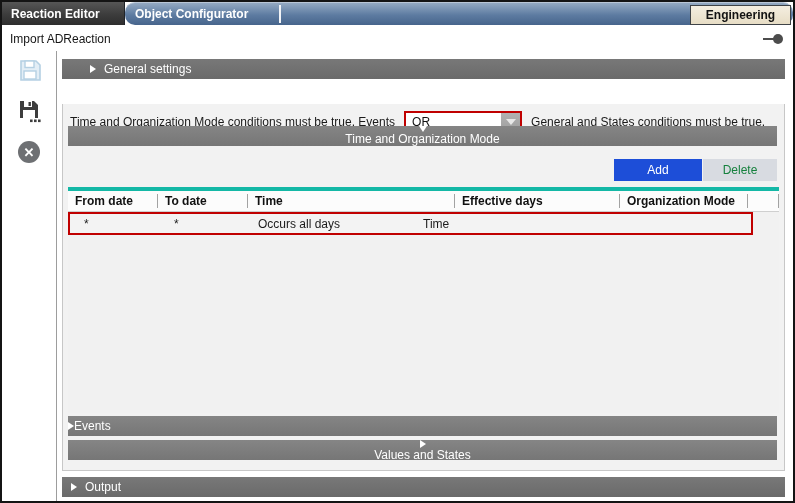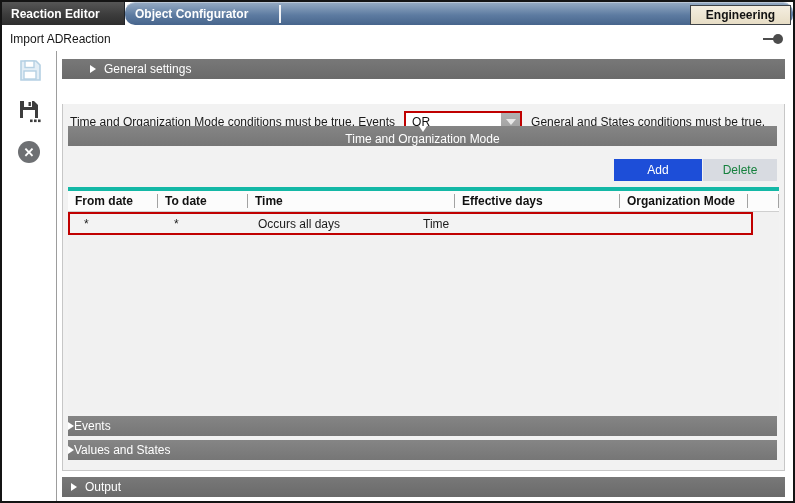--- a/index.html
+++ b/index.html
@@ -75,21 +75,21 @@
     width:19px; height:18px; background:linear-gradient(#b2b2b2,#9f9f9f);
     display:flex; align-items:center; justify-content:center; cursor:pointer;
   }
   .dd-arrow{ width:0; height:0; border-top:6px solid #e9e9e9; border-left:5px solid transparent; border-right:5px solid transparent; }
   .sub-bar{
     position:absolute; left:5px; right:7px; height:20px; background:linear-gradient(#858585,#767676);
     color:#ffffff; display:flex; align-items:center; cursor:pointer;
   }
   .bar-tom{ top:22px;flex-direction:column; }
   .bar-events{ top:312px; }
-  .bar-values{ top:336px; }
+  .bar-values{ top:336px;flex-direction:column; }
   .radio-row{ position:absolute; left:5px; right:7px; top:55px; height:24px; }
   .radio-wrap{ position:absolute; left:4px; top:3px; display:flex; align-items:center; cursor:pointer; }
   .radio{
     width:13px; height:13px; border-radius:50%; border:1px solid #8d8d8d; background:#fdfdfd;
     display:flex; align-items:center; justify-content:center; margin-right:7px;
   }
   .radio-dot{ width:5px; height:5px; border-radius:50%; background:#6d6d6d; }
   .btn-add, .btn-delete{
     position:absolute; top:0; height:22px; border:none; font-family:inherit; font-size:12px;
     display:flex; align-items:center; justify-content:center; cursor:pointer;

